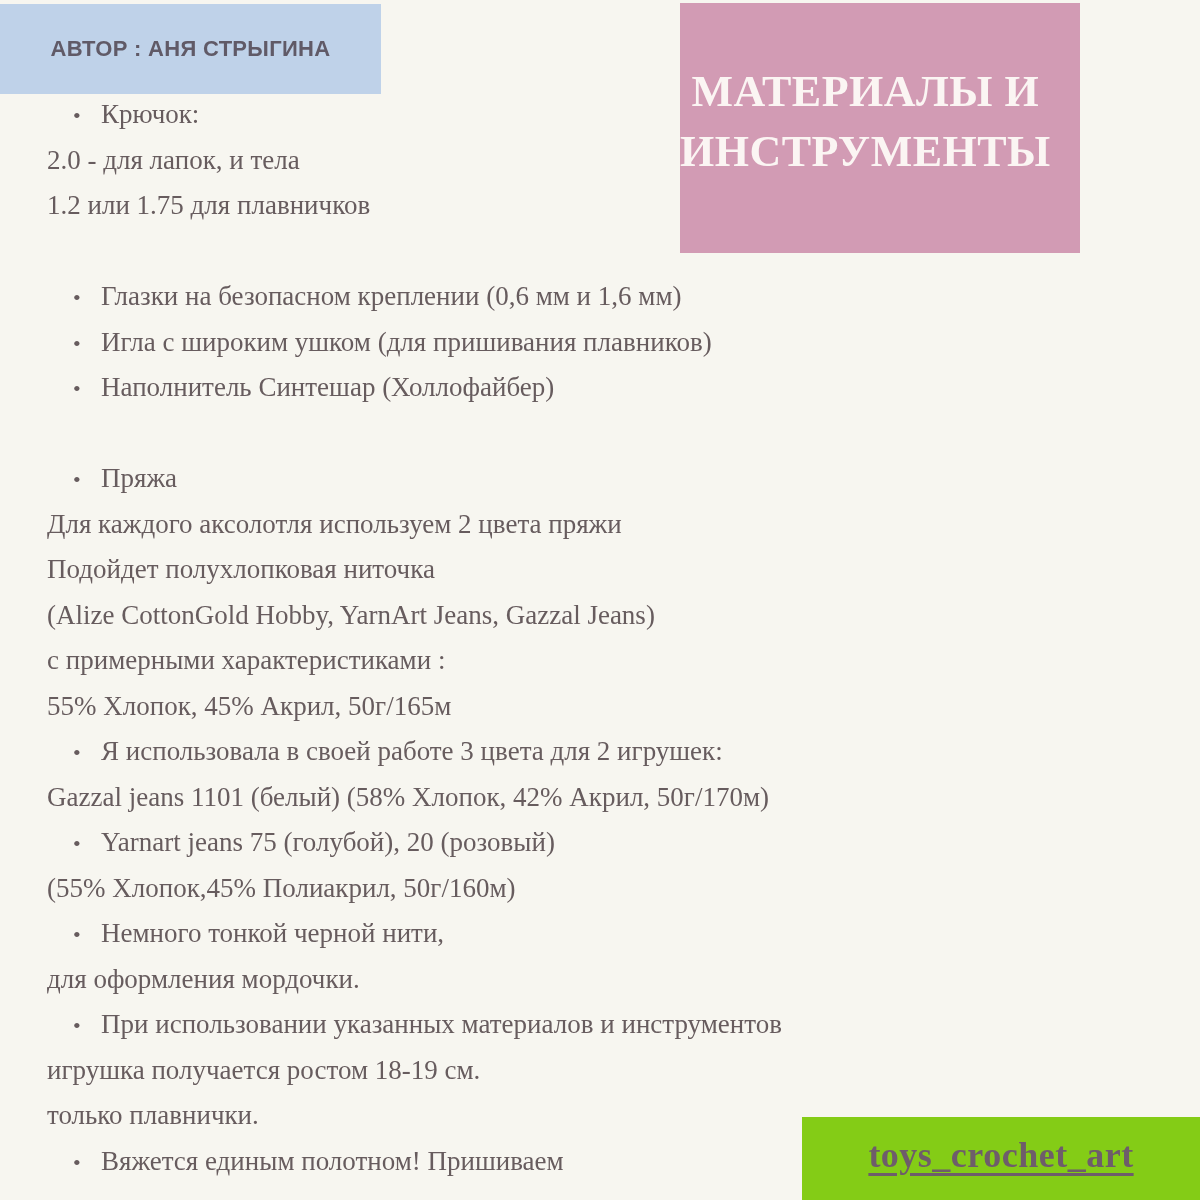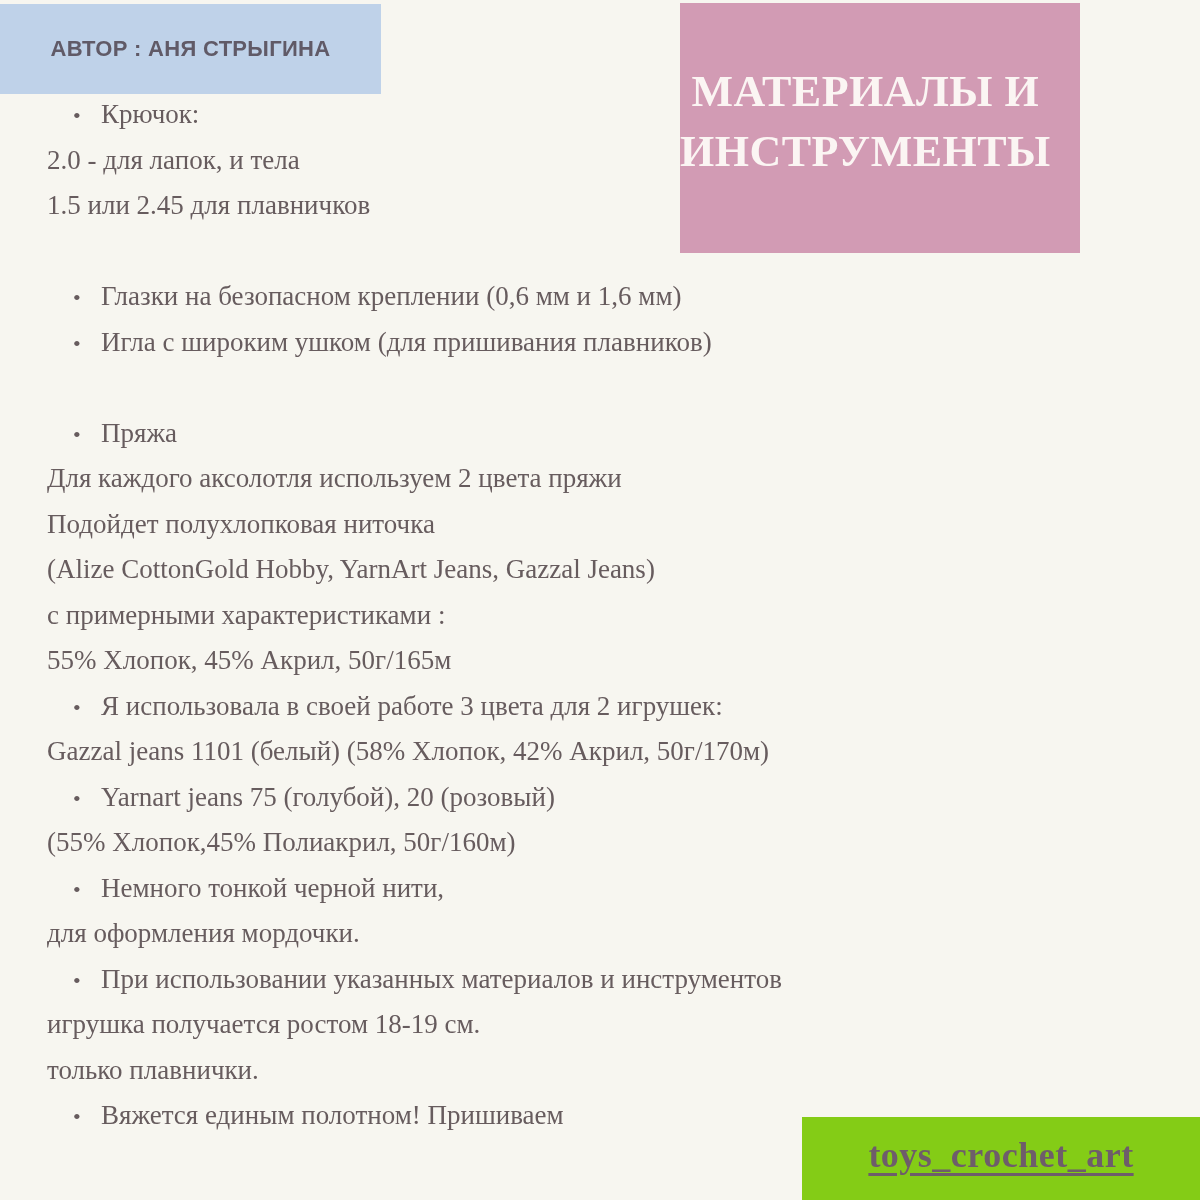--- a/index.html
+++ b/index.html
@@ -64,24 +64,25 @@
 <div class="title-box">
   <div class="title-text">
     <div>МАТЕРИАЛЫ И</div>
     <div>ИНСТРУМЕНТЫ</div>
   </div>
 </div>
 
 <div class="content">
   <div class="line bullet">Крючок:</div>
   <div class="line">2.0 - для лапок, и тела</div>
-  <div class="line">1.5 или 2.45 для плавничков</div>
+  <div class="line">1.2 или 1.75 для плавничков</div>
   <div class="gap"></div>
   <div class="line bullet">Глазки на безопасном креплении (0,6 мм и 1,6 мм)</div>
   <div class="line bullet">Игла с широким ушком (для пришивания плавников)</div>
+  <div class="line bullet">Наполнитель Синтешар (Холлофайбер)</div>
   <div class="gap"></div>
   <div class="line bullet">Пряжа</div>
   <div class="line">Для каждого аксолотля используем 2 цвета пряжи</div>
   <div class="line">Подойдет полухлопковая ниточка</div>
   <div class="line">(Alize CottonGold Hobby, YarnArt Jeans, Gazzal Jeans)</div>
   <div class="line">с примерными характеристиками :</div>
   <div class="line">55% Хлопок, 45% Акрил, 50г/165м</div>
   <div class="line bullet">Я использовала в своей работе 3 цвета для 2 игрушек:</div>
   <div class="line">Gazzal jeans 1101 (белый) (58% Хлопок, 42% Акрил, 50г/170м)</div>
   <div class="line bullet">Yarnart jeans 75 (голубой), 20 (розовый)</div>

